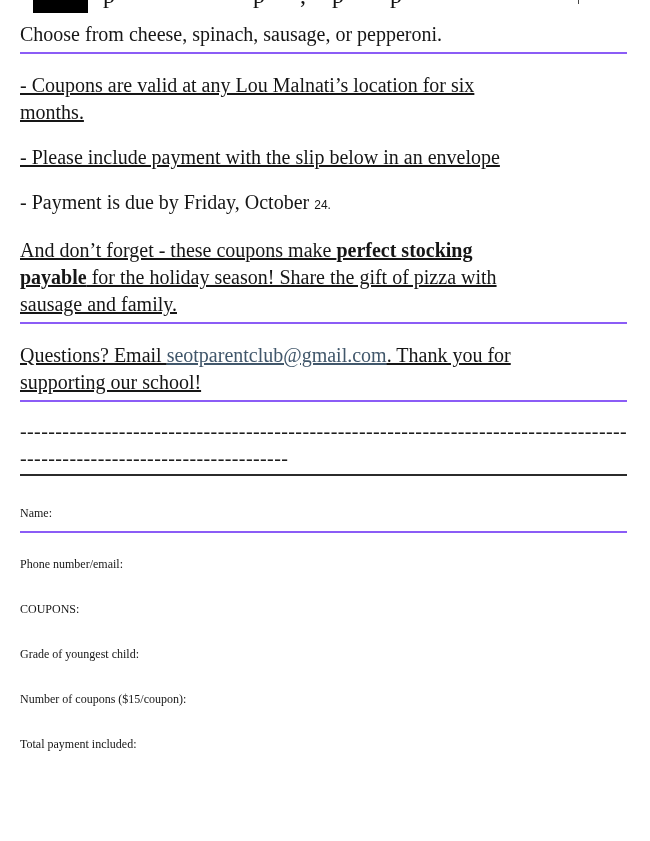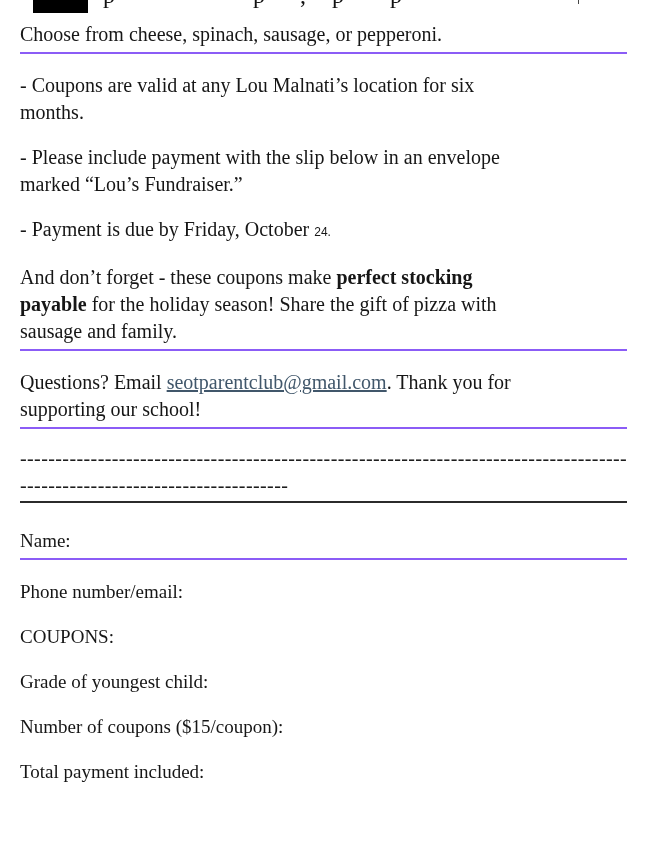--- a/index.html
+++ b/index.html
@@ -12,40 +12,40 @@
     color: #161616;
     overflow: hidden;
   }
   
   .top-strip { position: relative; height: 15px; overflow: hidden; }
   .black-bar { position: absolute; left: 33px; top: 0; width: 55px; height: 13px; background: #000; }
   .frag { position: absolute; top: -17px; font-size: 24px; line-height: 24px; color: #111; }
 
   .content { padding: 0 23px 0 20px; }
   .para { margin: 18px 0 0 0; font-size: 20px; line-height: 27px; }
-  .line { display: block; }
+  .line { display: block; text-decoration: underline; }
   .rule-bottom { border-bottom: 2px solid #8b5cf6; padding-bottom: 4px; }
   .intro { margin-top: 6px; }
   .bold { font-weight: 700; }
   .date-edit { font-family: "Liberation Sans", sans-serif; font-size: 12px; }
   .email-link { color: #41576b; text-decoration: underline; cursor: pointer; }
 
   .dashes {
     margin: 16px 0 0 0;
     font-size: 20px;
     line-height: 27px;
     white-space: nowrap;
     overflow: hidden;
     letter-spacing: 0.4px;
     color: #1d1d1d;
   }
   .dashes.second { margin-top: 0; }
   .hr { border-top: 2px solid #2b2b2b; margin-top: 2px; height: 0; }
 
-  .form-row { margin: 18px 0 0 0; font-size: 19px; line-height: 27px; }
+  .form-row { margin: 18px 0 0 0; font-size: 12px; line-height: 27px; }
   .name-row { margin-top: 24px; }
 </style>
 </head>
 <body>
 
 <div class="page">
 
   <div class="top-strip">
     <span class="black-bar"></span>
     <span class="frag" style="left:103px">p</span>
@@ -60,21 +60,20 @@
 
     <p class="para intro rule-bottom">Choose from cheese, spinach, sausage, or pepperoni.</p>
 
     <p class="para">
       <span class="line">- Coupons are valid at any Lou Malnati’s location for six</span>
       <span class="line">months.</span>
     </p>
 
     <p class="para">
       <span class="line">- Please include payment with the slip below in an envelope</span>
-      <span class="line">marked “Lou’s Fundraiser.”</span>
     </p>
 
 
     <p class="para">
       <span>- Payment is due by Friday, October </span><span class="date-edit">24.</span>
     </p>
 
     <p class="para rule-bottom">
       <span class="line"><span>And don’t forget - these coupons make </span><span class="bold">perfect stocking</span></span>
       <span class="line"><span class="bold">payable</span><span> for the holiday season! Share the gift of pizza with</span></span>

